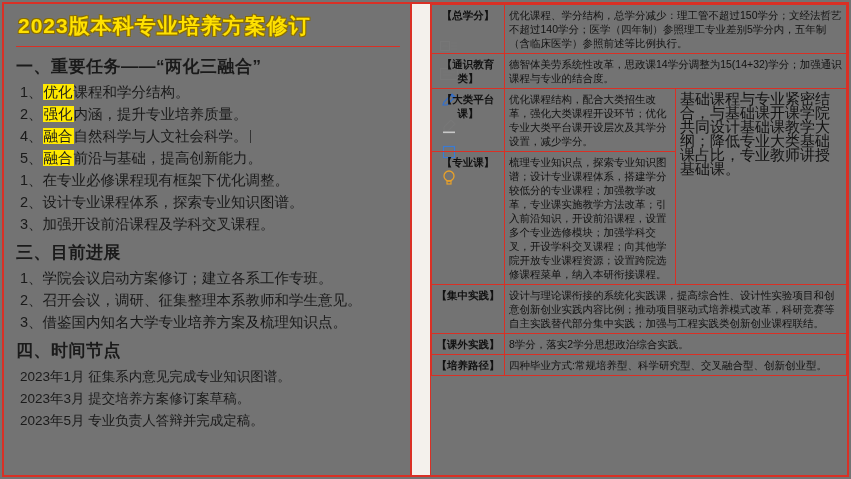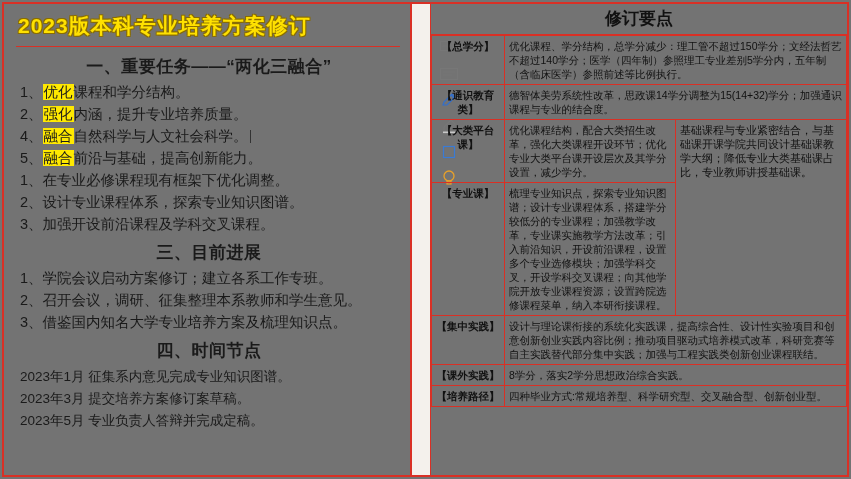--- a/index.html
+++ b/index.html
@@ -36,21 +36,21 @@
     letter-spacing:1px;
     margin:2px 0 0 4px;
     text-shadow:
       -1px -1px 0 #8a6d00, 1px -1px 0 #8a6d00,
       -1px  1px 0 #8a6d00, 1px  1px 0 #8a6d00;
   }
   .rule{
     border:0;border-top:1.5px solid #d93025;margin:6px 2px 8px 2px;
   }
   .h2{
-    font-size:17px;font-weight:bold;margin:6px 0 4px 2px;letter-spacing:.5px;text-align:center;
+    font-size:17px;font-weight:bold;margin:6px 0 4px 2px;letter-spacing:.5px;
   }
   .line{
     font-size:14.5px;line-height:21px;margin:1px 0 1px 6px;white-space:nowrap;
   }
   .hl{background:#ffe900;padding:0 1px;}
   .small{font-size:13.5px;line-height:21px;}
   .cursor{
     display:inline-block;width:1px;height:13px;border-left:1px solid #333;
     vertical-align:-2px;margin-left:2px;
   }
@@ -79,21 +79,21 @@
     border:1px solid #d93025;
     vertical-align:top;
     padding:3px 4px;
     line-height:14px;
   }
   td.lbl{
     width:64px;text-align:center;vertical-align:middle;font-weight:bold;
     font-size:10.5px;line-height:14px;
   }
   td.note{
-    width:70px;font-size:11px;line-height:14px;vertical-align:middle;
+    width:70px;font-size:15px;line-height:14px;vertical-align:middle;
   }
   
   .tools{
     position:absolute;left:436px;top:36px;width:30px;
   }
   .tool{
     width:26px;height:24px;margin-bottom:2px;
     display:flex;align-items:center;justify-content:center;
     font-size:13px;color:#555;background:transparent;
   }
@@ -197,21 +197,20 @@
     </div>
     <div class="tool bulb">
       <svg width="16" height="18" viewBox="0 0 16 18">
           <circle cx="8" cy="7" r="5" fill="none" stroke="#e8a12a" stroke-width="1.3"></circle>
           <rect x="6" y="12" width="4" height="3" fill="none" stroke="#e8a12a" stroke-width="1.2"></rect>
         </svg>
     </div>
   </div>
 
   <div class="right">
-    <div class="right-head">修订要点</div>
     <table class="rt">
       <tbody>
           <tr>
         <td class="lbl">【总学分】</td>
         <td colspan="2">优化课程、学分结构，总学分减少：理工管不超过150学分；文经法哲艺不超过140学分；医学（四年制）参照理工专业差别5学分内，五年制（含临床医学）参照前述等比例执行。</td>
       </tr>
       <tr>
         <td class="lbl">【通识教育类】</td>
         <td colspan="2">德智体美劳系统性改革，思政课14学分调整为15(14+32)学分；加强通识课程与专业的结合度。</td>
       </tr>

